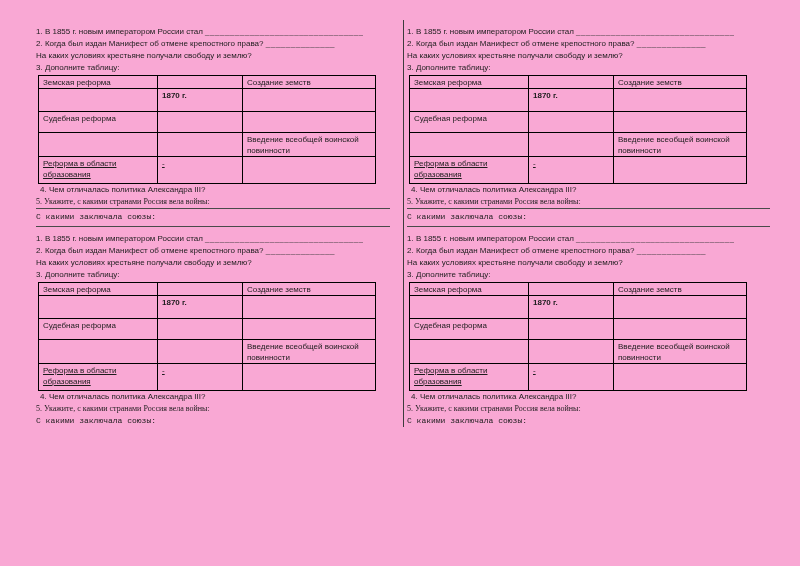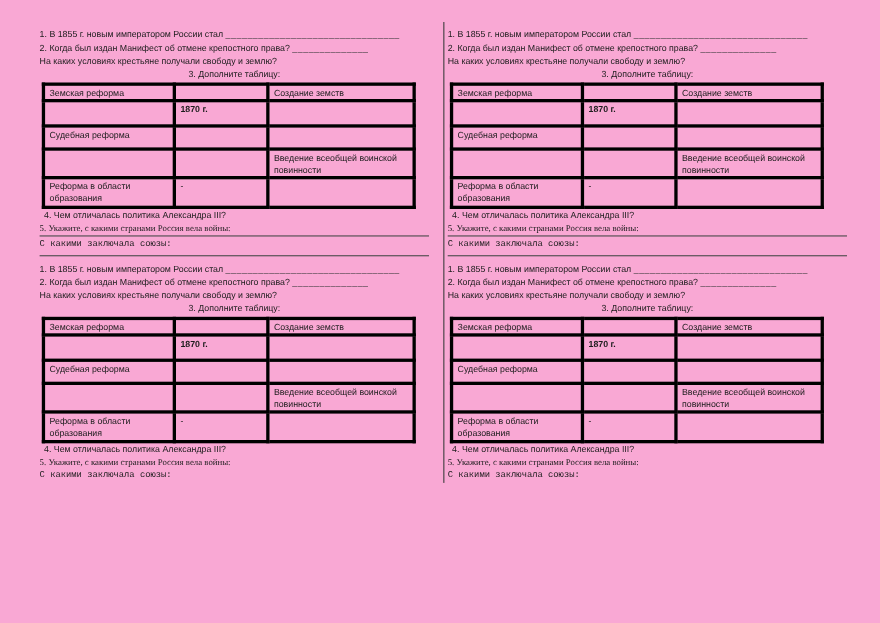--- a/index.html
+++ b/index.html
@@ -18,43 +18,43 @@
     overflow:hidden;
   }
   .col { box-sizing:border-box; }
   .col-left  { width:354px; margin-right:13px; }
   .col-right { flex:1; border-left:1px solid #3c3c3c; padding-left:3px; }
 
   .copy { padding-top:6px; }
   .copy p { margin:0; line-height:12px; white-space:nowrap; }
   .blank { letter-spacing:0.5px; color:#3a3a3a; }
 
-  .q3 { margin-top:33px;text-align:center; }
+  .q3 { margin-top:33px; }
 
   table.reforms {
     border-collapse:collapse;
     table-layout:fixed;
     width:337px;
     margin:1px 0 0 2px;
   }
   table.reforms td {
-    border:3px solid #000000;
+    border:1px solid #000000;
     padding:1px 4px 0 4px;
     vertical-align:top;
     line-height:11px;
     font-size:8px;
     overflow:hidden;
     word-wrap:break-word;
     margin-top:13px;
   }
   tr.r0 { height:13px; }
   tr.r1 { height:23px;font-weight:bold; }
   tr.r2 { height:21px; }
   tr.r3 { height:22px; }
-  tr.r4 { height:27px; }
+  tr.r4 { height:27px;text-decoration:underline; }
 
   .q4 { margin-top:2px; padding-left:4px; }
   .q5 { margin-top:22px;font-family:Liberation Serif, serif; }
   .q5sub { margin-top:3px; line-height:11px;font-family:Liberation Mono, monospace; }
   .copy-slot.first .q5sub {
     border-top:1px solid #4a4a4a;
     border-bottom:1px solid #4a4a4a;
     padding:2px 0 3px 0;
   }
 </style>

